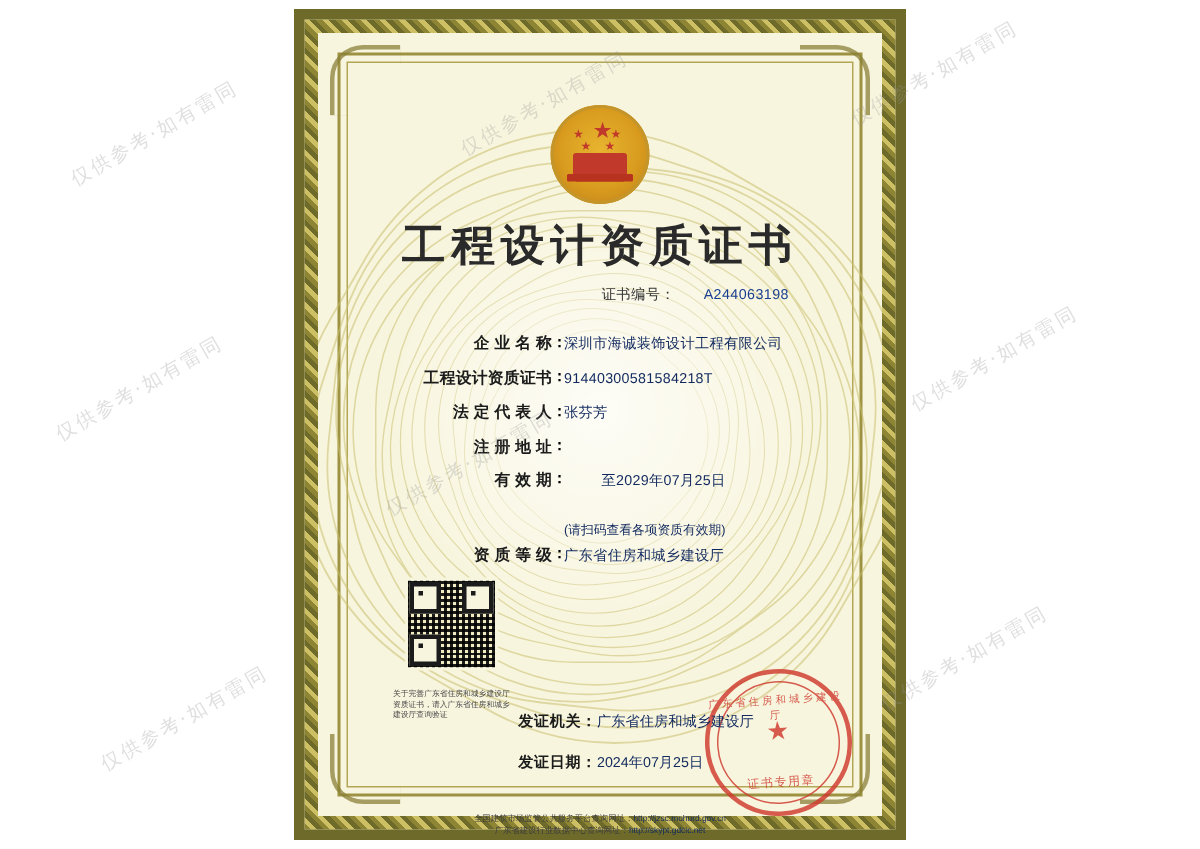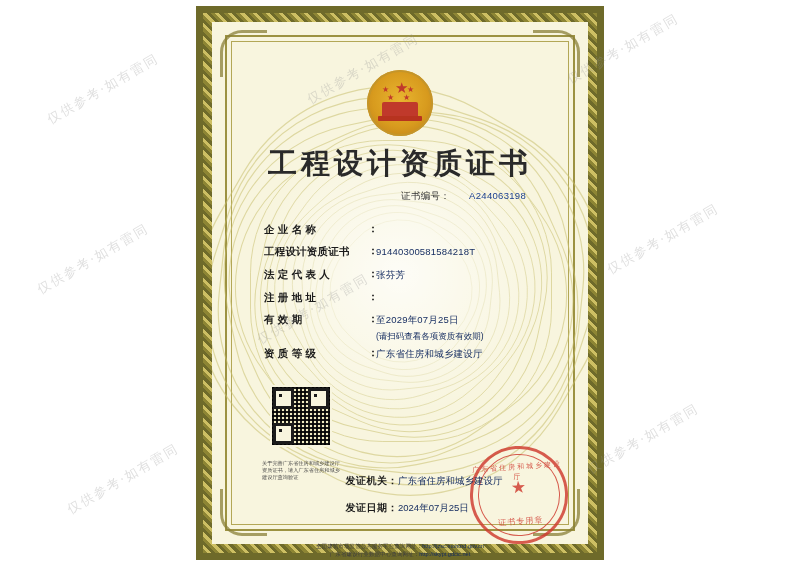--- a/index.html
+++ b/index.html
@@ -173,20 +173,21 @@
     left: 52px;
     top: 200px;
     right: 30px;
   }
   .row {
     display: flex;
     align-items: flex-start;
     margin-bottom: 8px;
     font-size: 10px;
     line-height: 14px;
+    text-align: right;
   }
   .row .lbl {
     width: 104px;
     flex: 0 0 104px;
     color: #1b1b1b;
     font-weight: bold;
     letter-spacing: .2px;
     font-size: 10.5px;
   }
   .row .colon {
@@ -196,21 +197,21 @@
   }
   .row .val {
     color: #11295e;
     font-size: 9.5px;
     letter-spacing: .2px;
     padding-top: 1px;
   }
   .sub-note {
     color: #11295e;
     font-size: 8.5px;
-    margin-top: 2px;
+    margin-top: 18px;
   }
   .row.tight { margin-bottom: 3px; }
 
   
   .qr {
     position: absolute;
     left: 58px;
     top: 363px;
     width: 58px;
     height: 58px;
@@ -395,20 +396,21 @@
 
         <div class="cert-no">
           <span>证书编号：</span><span class="val">A244063198</span>
         </div>
 
         <div class="fields">
 
           <div class="row">
             <div class="lbl">企 业 名 称</div>
             <div class="colon">：</div>
+            <div class="val">深圳市海诚装饰设计工程有限公司</div>
           </div>
 
           <div class="row">
             <div class="lbl">工程设计资质证书</div>
             <div class="colon">：</div>
             <div class="val">91440300581584218T</div>
           </div>
 
           <div class="row">
             <div class="lbl">法 定 代 表 人</div>

